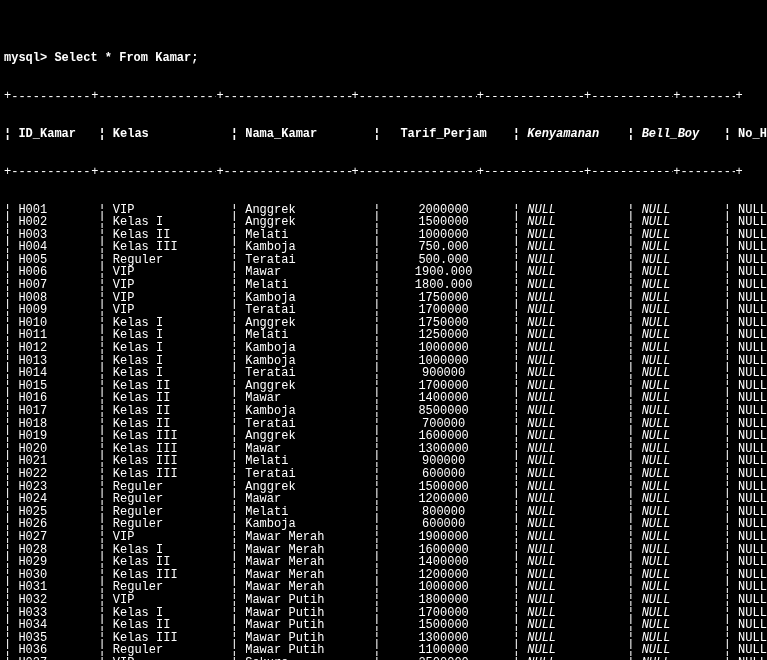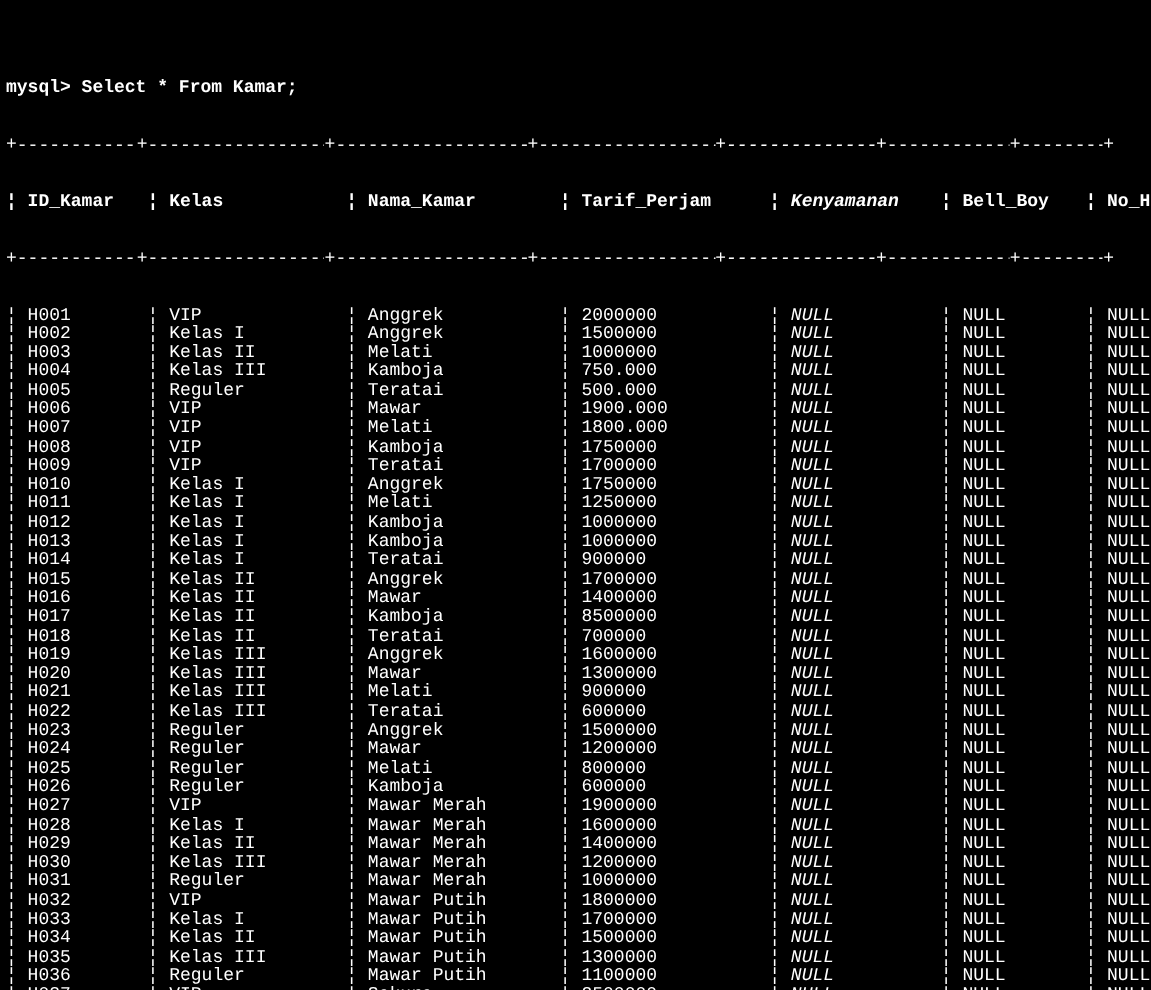--- a/index.html
+++ b/index.html
@@ -13,23 +13,23 @@
       padding: 2px 4px;
       width: 767px;
       overflow: hidden;
     }
     .prompt { font-weight: bold; }
     .row { display: block; }
     .pipe { display: inline-block; }
     .c-id   { display: inline-block; width: 80px; }
     .c-kls  { display: inline-block; width: 118px; }
     .c-nama { display: inline-block; width: 128px; }
-    .c-trf  { display: inline-block; width: 118px; text-align: left; padding-right: 6px;}
+    .c-trf  { display: inline-block; width: 118px; text-align: center; padding-right: 6px;}
     .c-keny { display: inline-block; width: 100px; font-style: italic; }
-    .c-bell { display: inline-block; width: 82px; }
+    .c-bell { display: inline-block; width: 82px; font-style: italic; }
     .c-nohp { display: inline-block; width: 55px; }
     .hdr { font-weight: bold; }
     .sep { letter-spacing: 0; }
     .dashfill {
       display: inline-block;
       overflow: hidden;
       vertical-align: bottom;
       height: 1em;
     }
     .dashfill::before {

